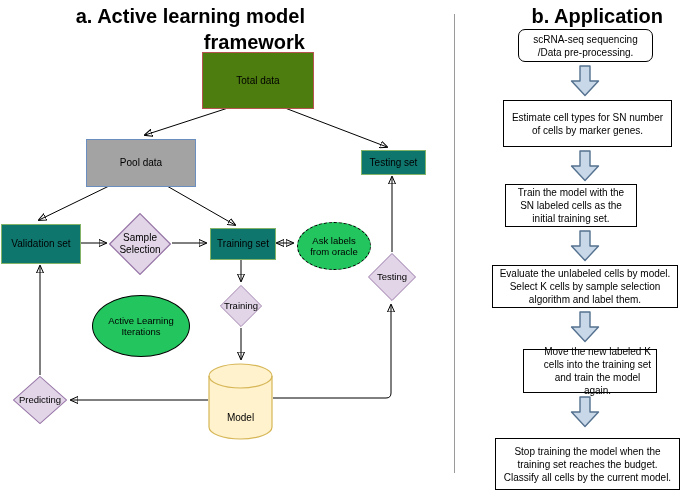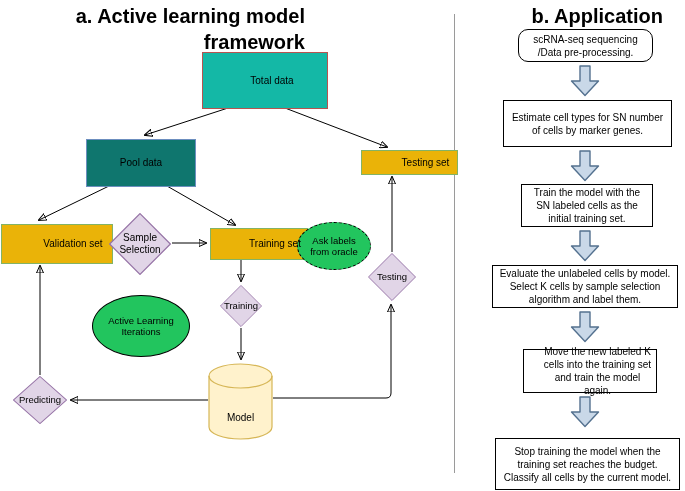--- a/index.html
+++ b/index.html
@@ -12,23 +12,23 @@
     text-align:right;white-space:pre-line;
   }
   .divider{position:absolute;width:1px;background:#9a9a9a;}
   .connectors{position:absolute;left:0;top:0;}
   .connectors line,.connectors path{stroke:#000;stroke-width:1;fill:none;}
   .node{
     position:absolute;display:flex;align-items:center;justify-content:center;
     text-align:center;font-size:10px;line-height:1.2;white-space:pre-line;
   }
   .rect{border:1px solid #000;}
-  .red{background:#14b8a6;border-color:#b85450;padding-left:14px;}
-  .blue{background:#0f766e;border-color:#6c8ebf;}
-  .green{background:#eab308;border-color:#82b366;padding-left:32px;}
+  .red{background:#4d7c0f;border-color:#b85450;}
+  .blue{background:#a3a3a3;border-color:#6c8ebf;}
+  .green{background:#0f766e;border-color:#82b366;}
   .ellipse{border-radius:50%;background:#22c55e;border:1px solid #000;font-size:9.5px;}
   .ellipse.dashed{border:1.2px dashed #000;}
   .shape-svg{position:absolute;left:0;top:0;width:100%;height:100%;}
   .purple-shape{fill:#e1d5e7;stroke:#9673a6;stroke-width:2;}
   .yellow-shape{fill:#fff2cc;stroke:#d6b656;stroke-width:1.2;}
   .lbl{position:relative;z-index:1;}
   .cyl-lbl{position:absolute;z-index:1;left:0;top:40px;width:100%;text-align:center;margin-top:9px;}
   .step{
     position:absolute;background:#fff;border:1px solid #000;
     display:flex;align-items:center;justify-content:center;text-align:center;
@@ -130,39 +130,39 @@
     <span class="cyl-lbl">Model</span>
   </div>
 
   <div class="node" style="left:13px;top:376px;width:54px;height:48px;font-size:9.5px;">
     <svg class="shape-svg" viewBox="0 0 100 100" preserveAspectRatio="none">
       <polygon class="purple-shape" points="50,1 99,50 50,99 1,50"></polygon>
     </svg>
     <span class="lbl">Predicting</span>
   </div>
 
-  <div class="step rounded" style="left:518px;top:29px;width:135px;height:33px;">
+  <div class="step rounded" style="left:518px;top:29px;width:135px;height:33px;border-radius:7px;">
     <span>scRNA-seq sequencing
 /Data pre-processing.</span>
   </div>
 
   <svg class="blockarrow" style="left:570px;top:65px;" width="30" height="32" viewBox="0 0 30 32">
     <polygon points="10,1 20,1 20,16 28.5,16 15,30.5 1.5,16 10,16"></polygon>
   </svg>
 
   <div class="step" style="left:503px;top:100px;width:169px;height:47px;">
     <span>Estimate cell types for SN number
 of cells by marker genes.</span>
   </div>
 
   <svg class="blockarrow" style="left:570px;top:150px;" width="30" height="32" viewBox="0 0 30 32">
     <polygon points="10,1 20,1 20,16 28.5,16 15,30.5 1.5,16 10,16"></polygon>
   </svg>
 
-  <div class="step" style="left:521px;top:184px;width:132px;height:43px;">
+  <div class="step" style="left:505px;top:184px;width:132px;height:43px;">
     <span>Train the model with the
 SN labeled cells as the
 initial training set.</span>
   </div>
 
   <svg class="blockarrow" style="left:570px;top:230px;" width="30" height="32" viewBox="0 0 30 32">
     <polygon points="10,1 20,1 20,16 28.5,16 15,30.5 1.5,16 10,16"></polygon>
   </svg>
 
   <div class="step" style="left:492px;top:265px;width:186px;height:43px;">

